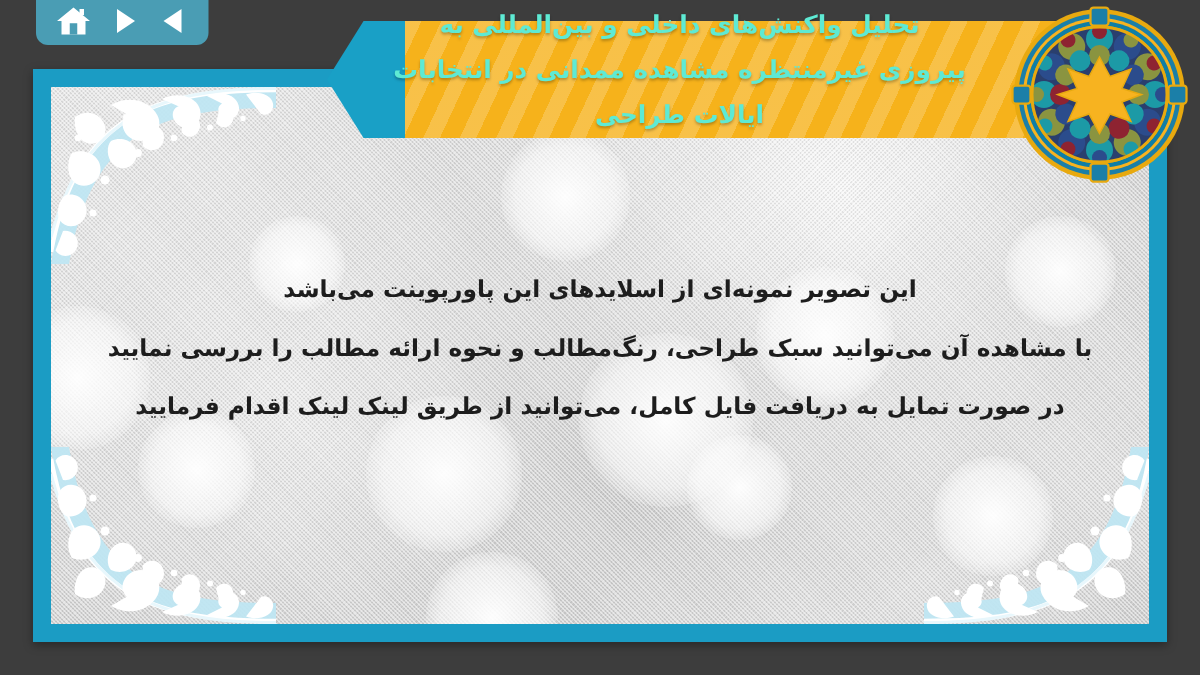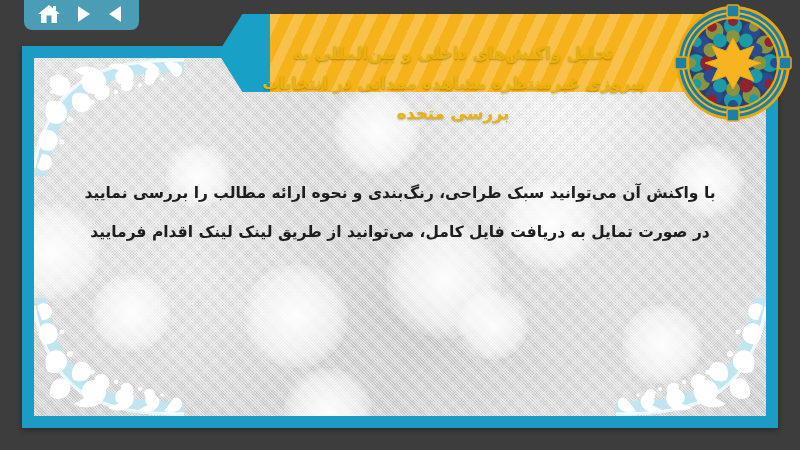--- a/index.html
+++ b/index.html
@@ -68,25 +68,24 @@
   }
   .banner-body::before{
     content:"";position:absolute;inset:0;
     background-image:repeating-linear-gradient(115deg,
       rgba(255,255,255,.20) 0 10px,
       rgba(255,255,255,0) 10px 22px);
   }
   .banner-title{
     position:absolute;left:218px;top:2px;width:470px;
     text-align:center;direction:rtl;
-    color:#eab308;font-weight:bold;font-size:16.5px;line-height:30px;
+    color:#5eead4;font-weight:bold;font-size:16.5px;line-height:30px;
     text-shadow:0 1px 2px rgba(0,0,0,.28);
     letter-spacing:0;
     z-index:6;
-    margin-top:37px;
   }
   .banner-title div{white-space:nowrap;}
 
   
   .medallion{position:absolute;right:8px;top:4px;width:118px;height:118px;}
 
   
   .body-text{
     position:absolute;left:40px;right:40px;top:128px;
     direction:rtl;text-align:center;
@@ -196,34 +195,35 @@
             <circle cx="28" cy="84" r="2.4"></circle>
           <circle cx="58" cy="44" r="2.6"></circle>
             <circle cx="82" cy="34" r="2.2"></circle>
           <circle cx="106" cy="27" r="2"></circle>
             <circle cx="128" cy="21" r="1.8"></circle>
         </g>
       </svg>
     </div>
 
     <div class="body-text">
-      <p>با واکنش آن می‌توانید سبک طراحی، رنگ‌بندی و نحوه ارائه مطالب را بررسی نمایید</p>
+      <p>این تصویر نمونه‌ای از اسلایدهای این پاورپوینت می‌باشد</p>
+      <p>با مشاهده آن می‌توانید سبک طراحی، رنگ‌مطالب و نحوه ارائه مطالب را بررسی نمایید</p>
       <p>در صورت تمایل به دریافت فایل کامل، می‌توانید از طریق لینک لینک اقدام فرمایید</p>
     </div>
   </div>
 
   <div class="banner">
     <div class="banner-arrow"></div>
     <div class="banner-body"></div>
   </div>
 
   <div class="banner-title">
     <div>تحلیل واکنش‌های داخلی و بین‌المللی به</div>
     <div>پیروزی غیرمنتظره مشاهده ممدانی در انتخابات</div>
-    <div>بررسی متحده</div>
+    <div>ایالات طراحی</div>
   </div>
 
   <div class="medallion">
     <svg width="118" height="118" viewBox="0 0 118 118">
       <defs>
         <clipPath id="ringclip">
             <circle cx="59" cy="59" r="45"></circle>
           </clipPath>
       </defs>
       <circle cx="59" cy="59" r="57" fill="#e8a90f"></circle>

